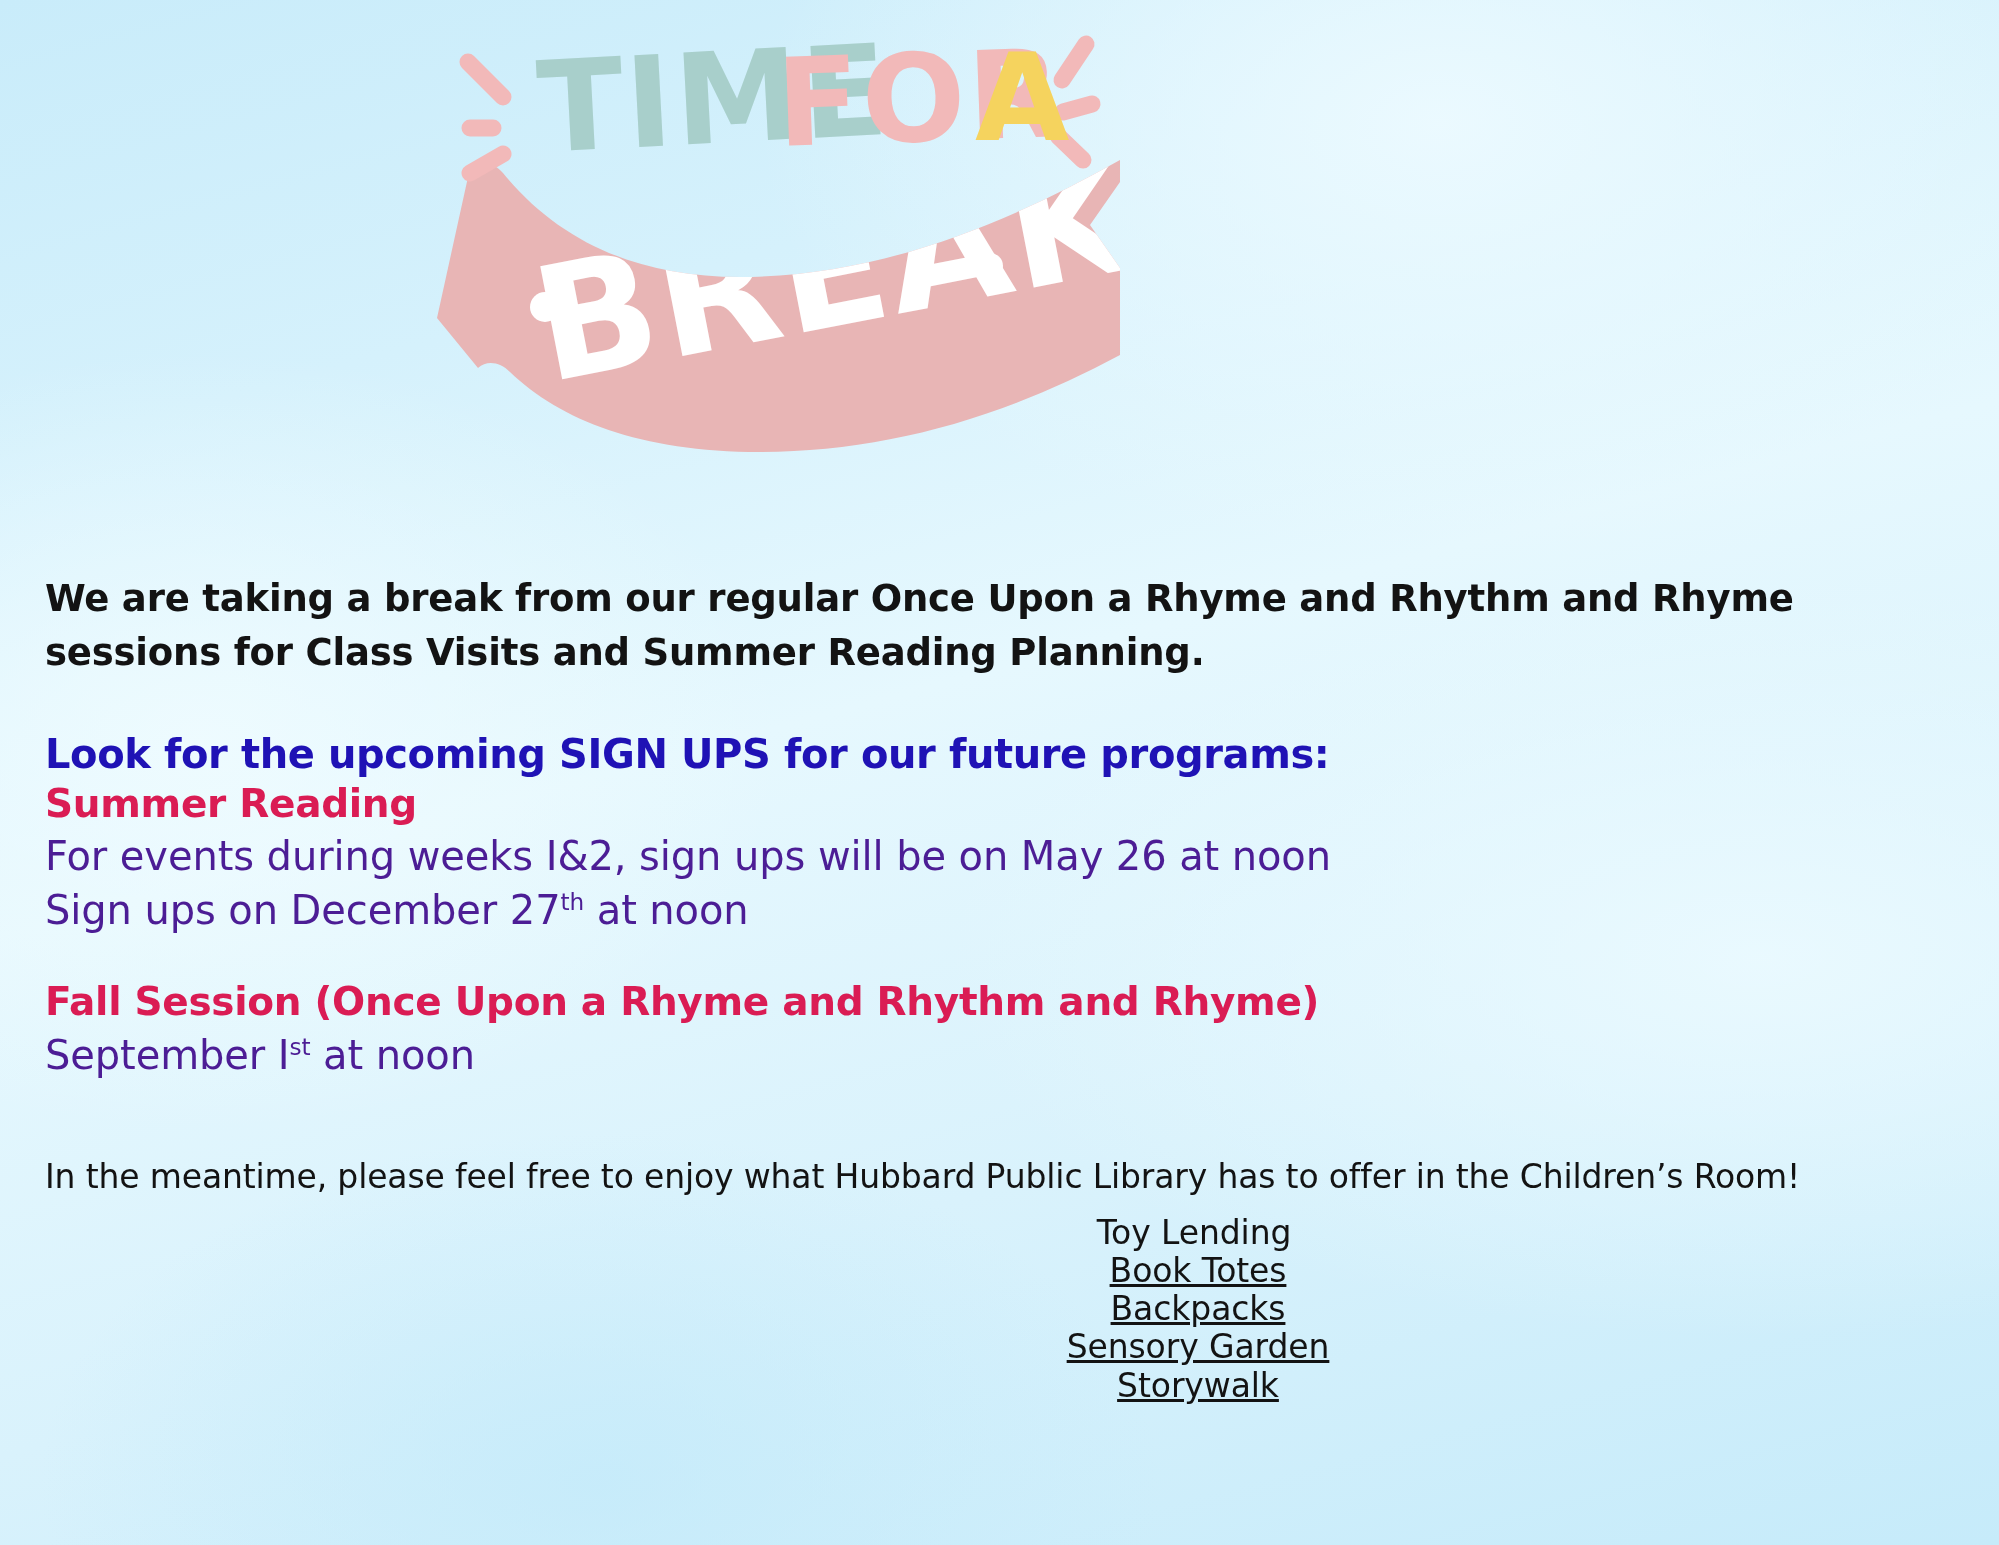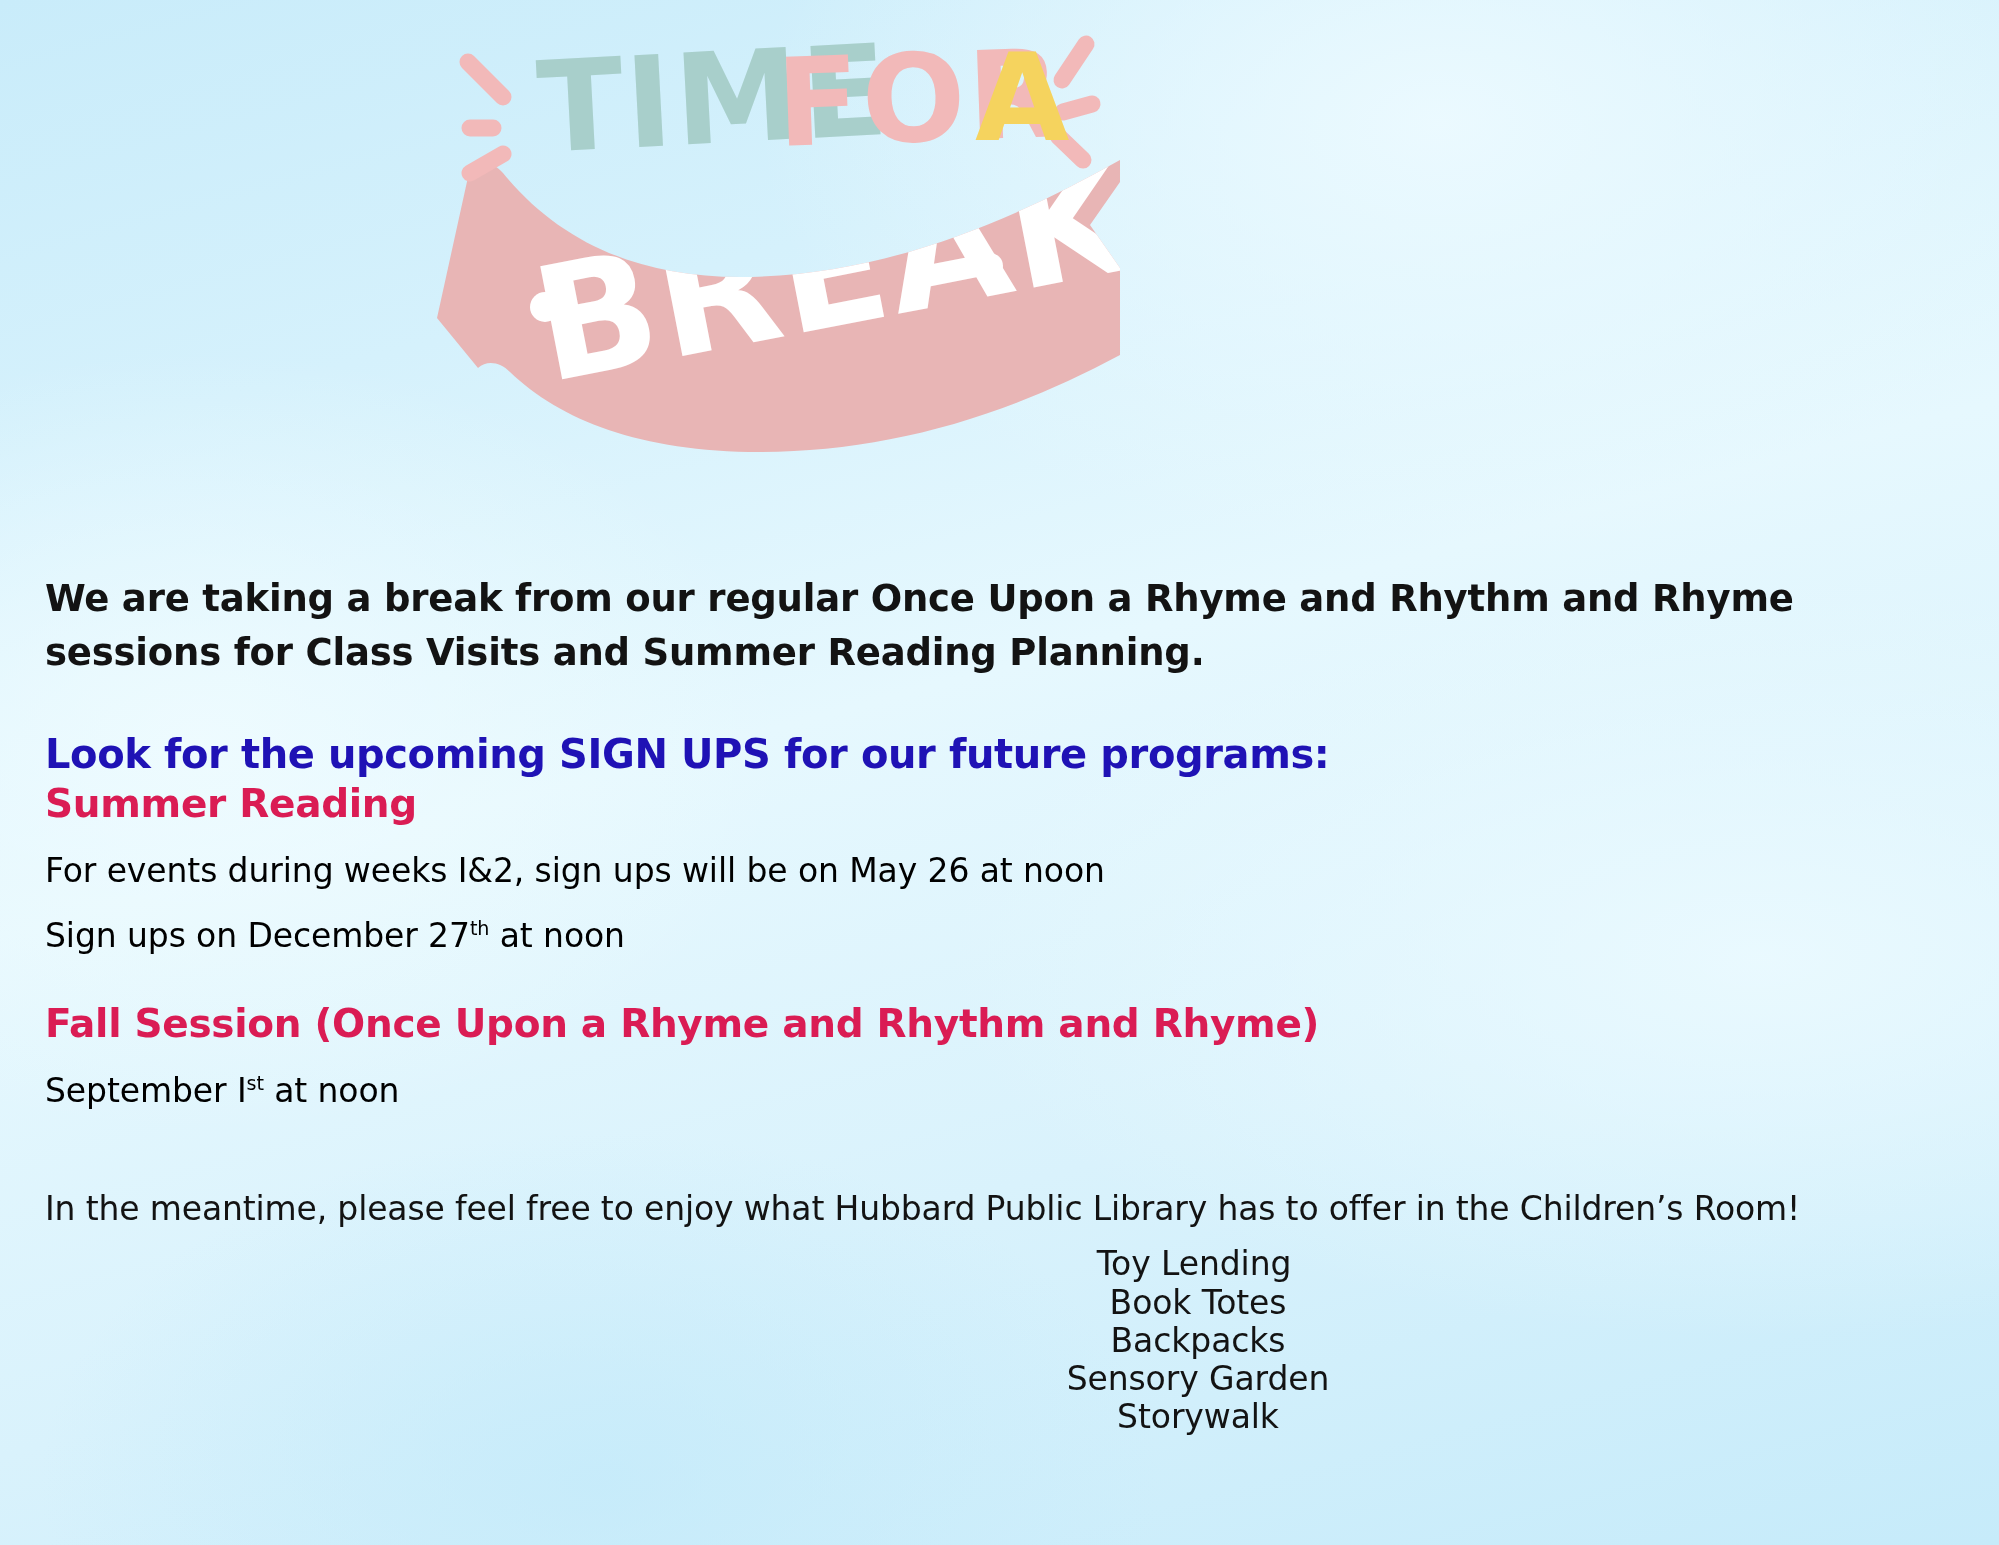--- a/index.html
+++ b/index.html
@@ -70,26 +70,25 @@
     font-family:"DejaVu Sans", sans-serif;
     font-size:39px;
     font-weight:600;
     color:#da1c54;
     letter-spacing:-0.3px;
     line-height:1.3;
   }
 
   .detail {
     font-family:"DejaVu Sans", sans-serif;
-    font-size:33px;
+    font-size:40px;
     font-weight:500;
-    color:#000000;
+    color:#4c1d95;
     letter-spacing:-0.1px;
     line-height:1.35;
-    margin-top:20px;
   }
   .detail sup { font-size:0.58em; vertical-align:super; }
 
   .closing {
     font-family:"DejaVu Sans", sans-serif;
     font-size:33px;
     font-weight:500;
     color:#131313;
     letter-spacing:-0.15px;
     line-height:1.35;
@@ -103,21 +102,21 @@
   }
   .offer-list li {
     font-family:"DejaVu Sans", sans-serif;
     font-size:33px;
     font-weight:500;
     color:#131313;
     line-height:1.16;
     letter-spacing:-0.1px;
     text-align:center;
   }
-  .offer-list li.indent { padding-left:8px; }
+  .offer-list li.indent { padding-left:8px;text-decoration:underline; }
 </style>
 </head>
 <body>
 
 <div class="header-art">
   <svg viewBox="0 0 1999 460" xmlns="http://www.w3.org/2000/svg">
     <defs>
       <clipPath id="bannerClip">
         <path d="M 437,318 L 470,168 C 480,160 495,163 503,173
                  C 560,243 640,277 740,277

